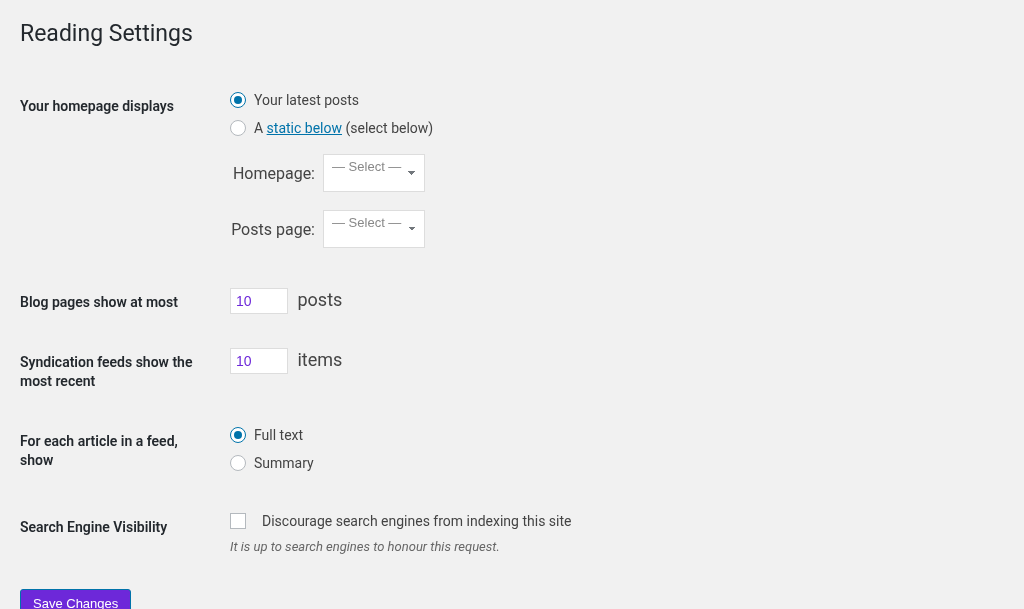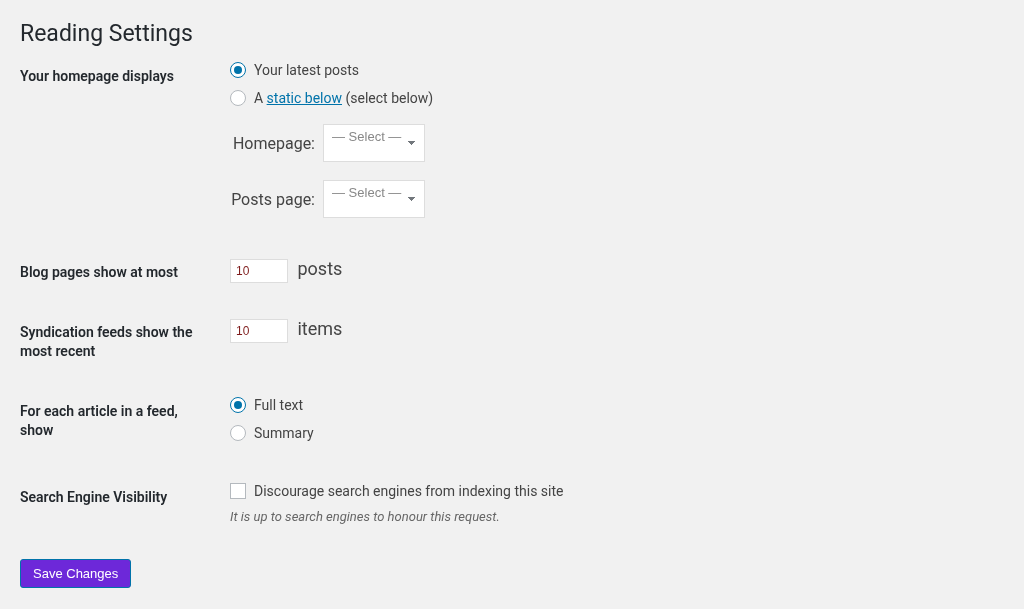--- a/index.html
+++ b/index.html
@@ -8,20 +8,21 @@
       font-size: 13px;
       color: #444;
       background: #f1f1f1;
       padding: 20px;
       width: 1024px;
     }
     h1 {
       font-size: 23px;
       font-weight: 400;
       color: #23282d;
+      margin-bottom: 30px;
       padding: 0;
     }
     .form-table {
       width: 100%;
       border-collapse: collapse;
     }
     .form-table th {
       text-align: left;
       vertical-align: top;
       font-weight: 600;
@@ -105,22 +106,22 @@
       appearance: none;
       background-image: linear-gradient(45deg, transparent 50%, #72777c 50%), linear-gradient(135deg, #72777c 50%, transparent 50%);
       background-position: calc(100% - 12px) center, calc(100% - 8px) center;
       background-size: 4px 4px, 4px 4px;
       background-repeat: no-repeat;
       min-width: 95px;
       cursor: pointer;
     }
     input[type="number"] {
       width: 58px;
-      font-size: 12px;
-      color: #7f1d1d;
+      font-size: 14px;
+      color: #6d28d9;
       border: 1px solid #ddd;
       background: #fff;
       padding: 4px 5px;
       margin-right: 6px;
     }
     .inline-unit {
       font-size: 18px;
       color: #444;
     }
     .description {
@@ -134,20 +135,21 @@
       border: 1px solid #0073aa;
       border-radius: 3px;
       color: #fff;
       font-size: 13px;
       padding: 6px 12px;
       cursor: pointer;
       margin-top: 20px;
     }
     .check-row {
       display: flex;
+      gap: 8px;
     }
     label { cursor: pointer; }
   </style>
 </head>
 <body>
 
 
 
 <h1>Reading Settings</h1>
 

